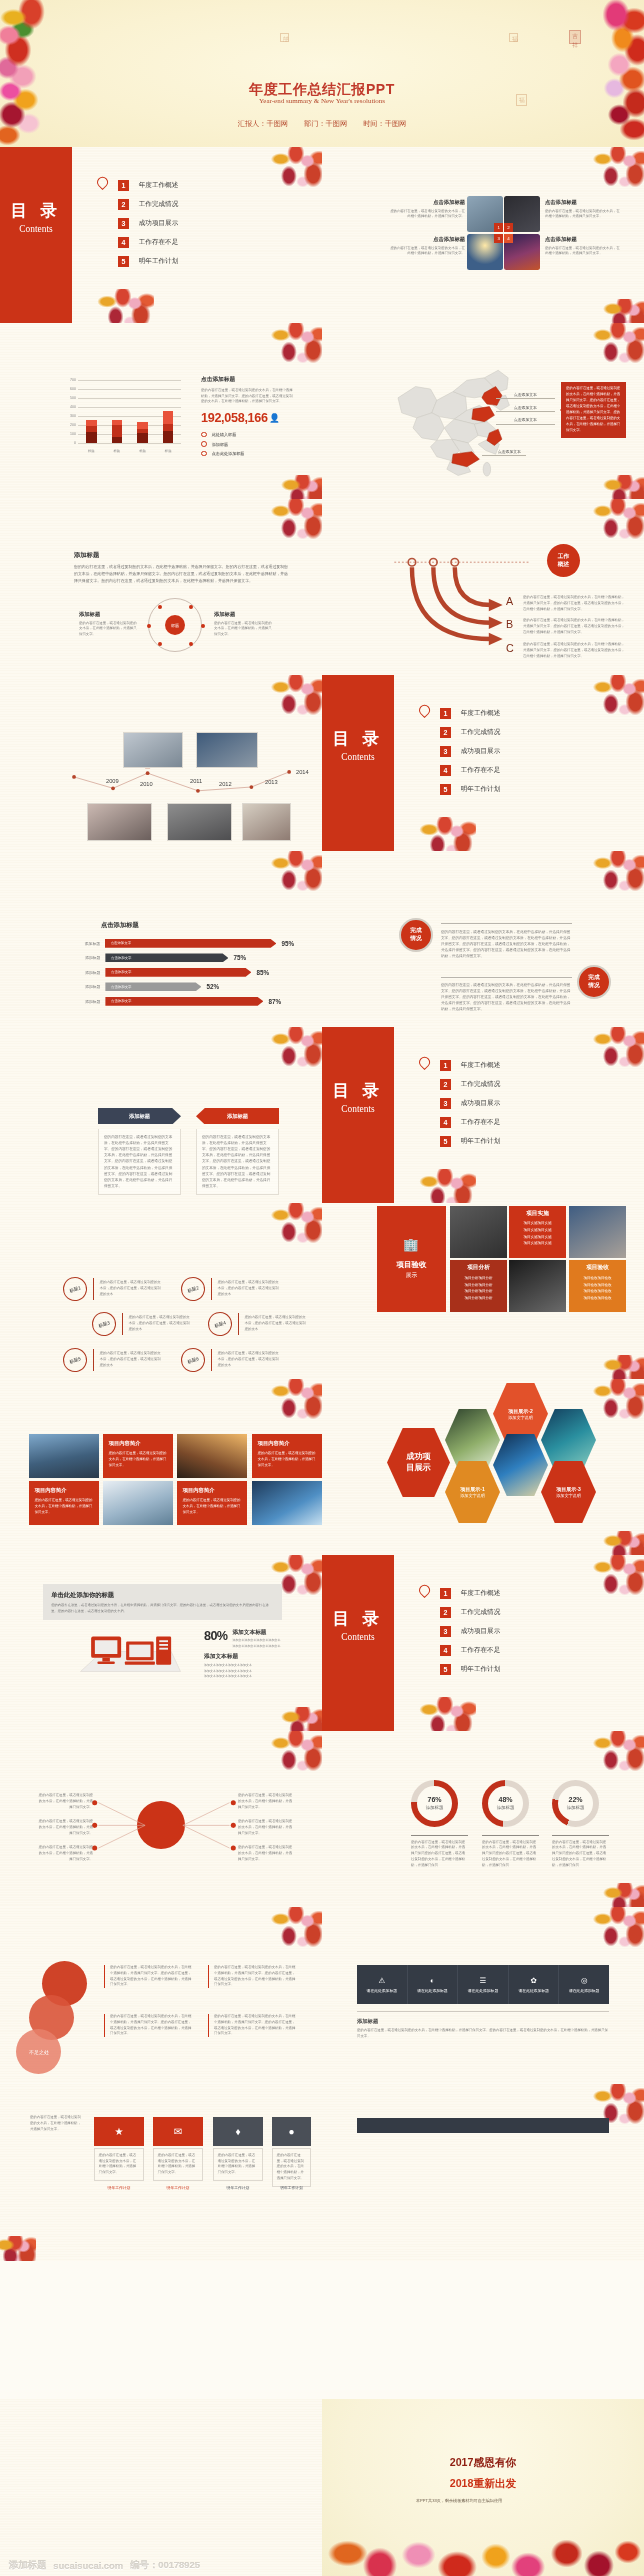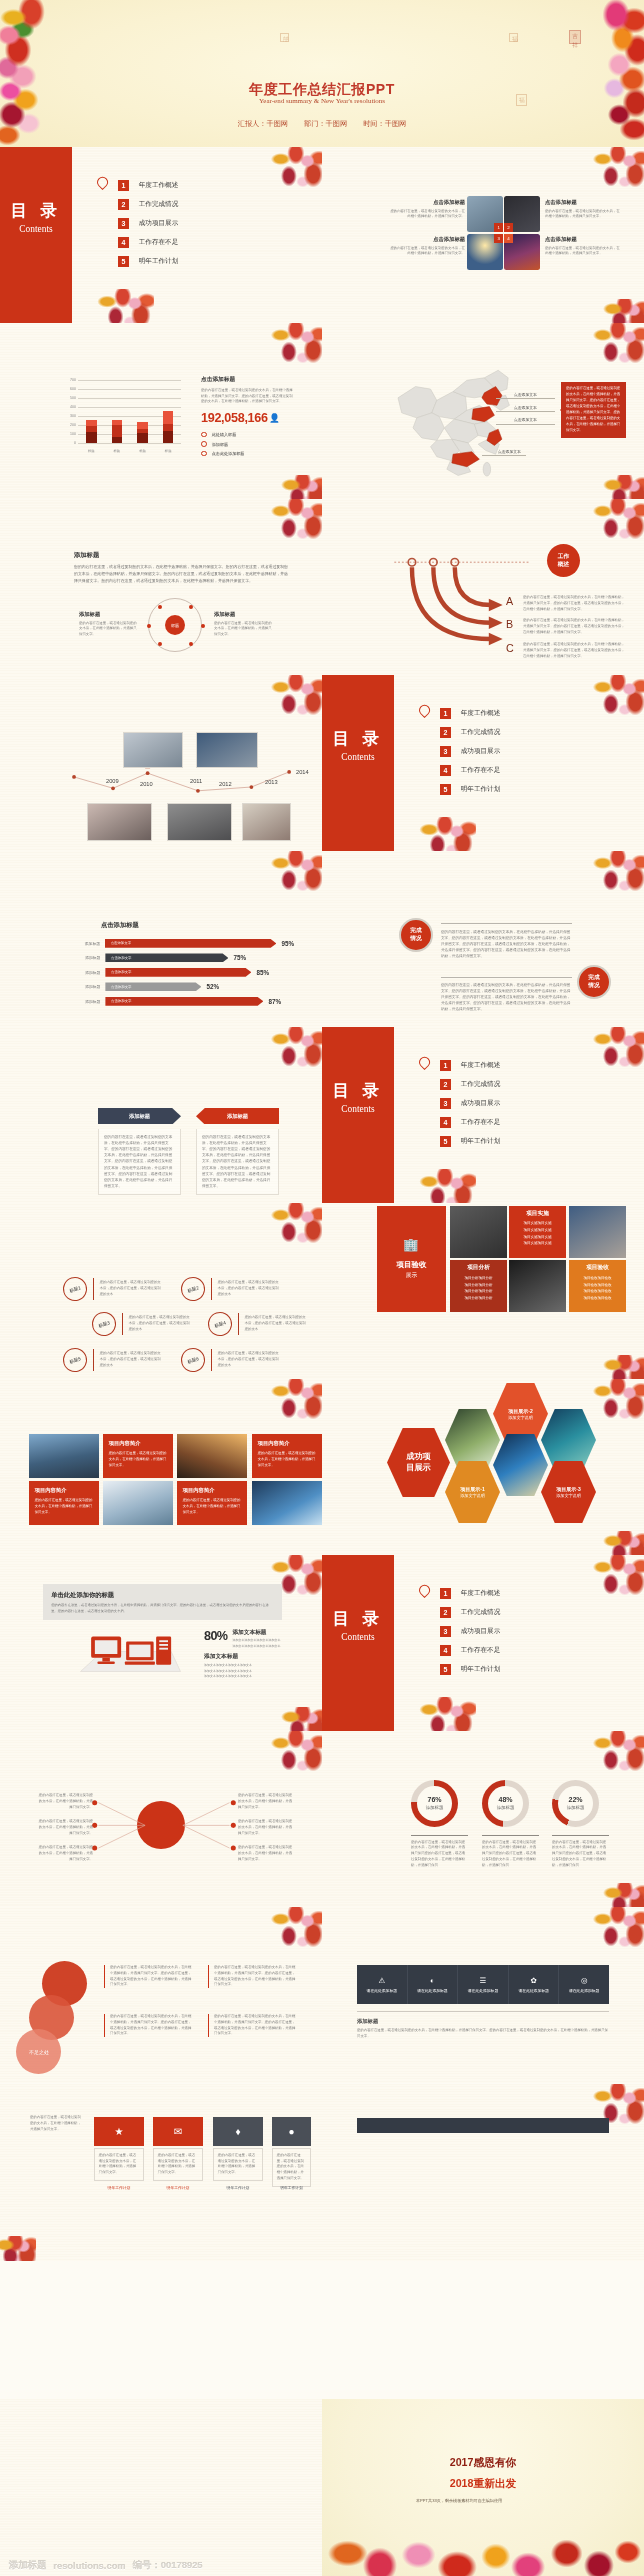--- a/index.html
+++ b/index.html
@@ -925,16 +925,16 @@
 <div class="slide" id="ending">
   <div class="e1">2017感恩有你</div>
   <div class="e2">2018重新出发</div>
   <div class="e3">本PPT共33页，剩余模板素材均可自主编辑使用</div>
   <div class="bottom-flowers"></div>
 </div>
 <div class="slide" style="top:2399px;left:0;width:322px;height:177px;"></div>
 
 <div id="watermark">
   <span>添加标题</span>
-  <span>resolutions.com</span>
+  <span>sucaisucai.com</span>
   <span>编号：00178925</span>
 </div>
 
 
 </body></html>

